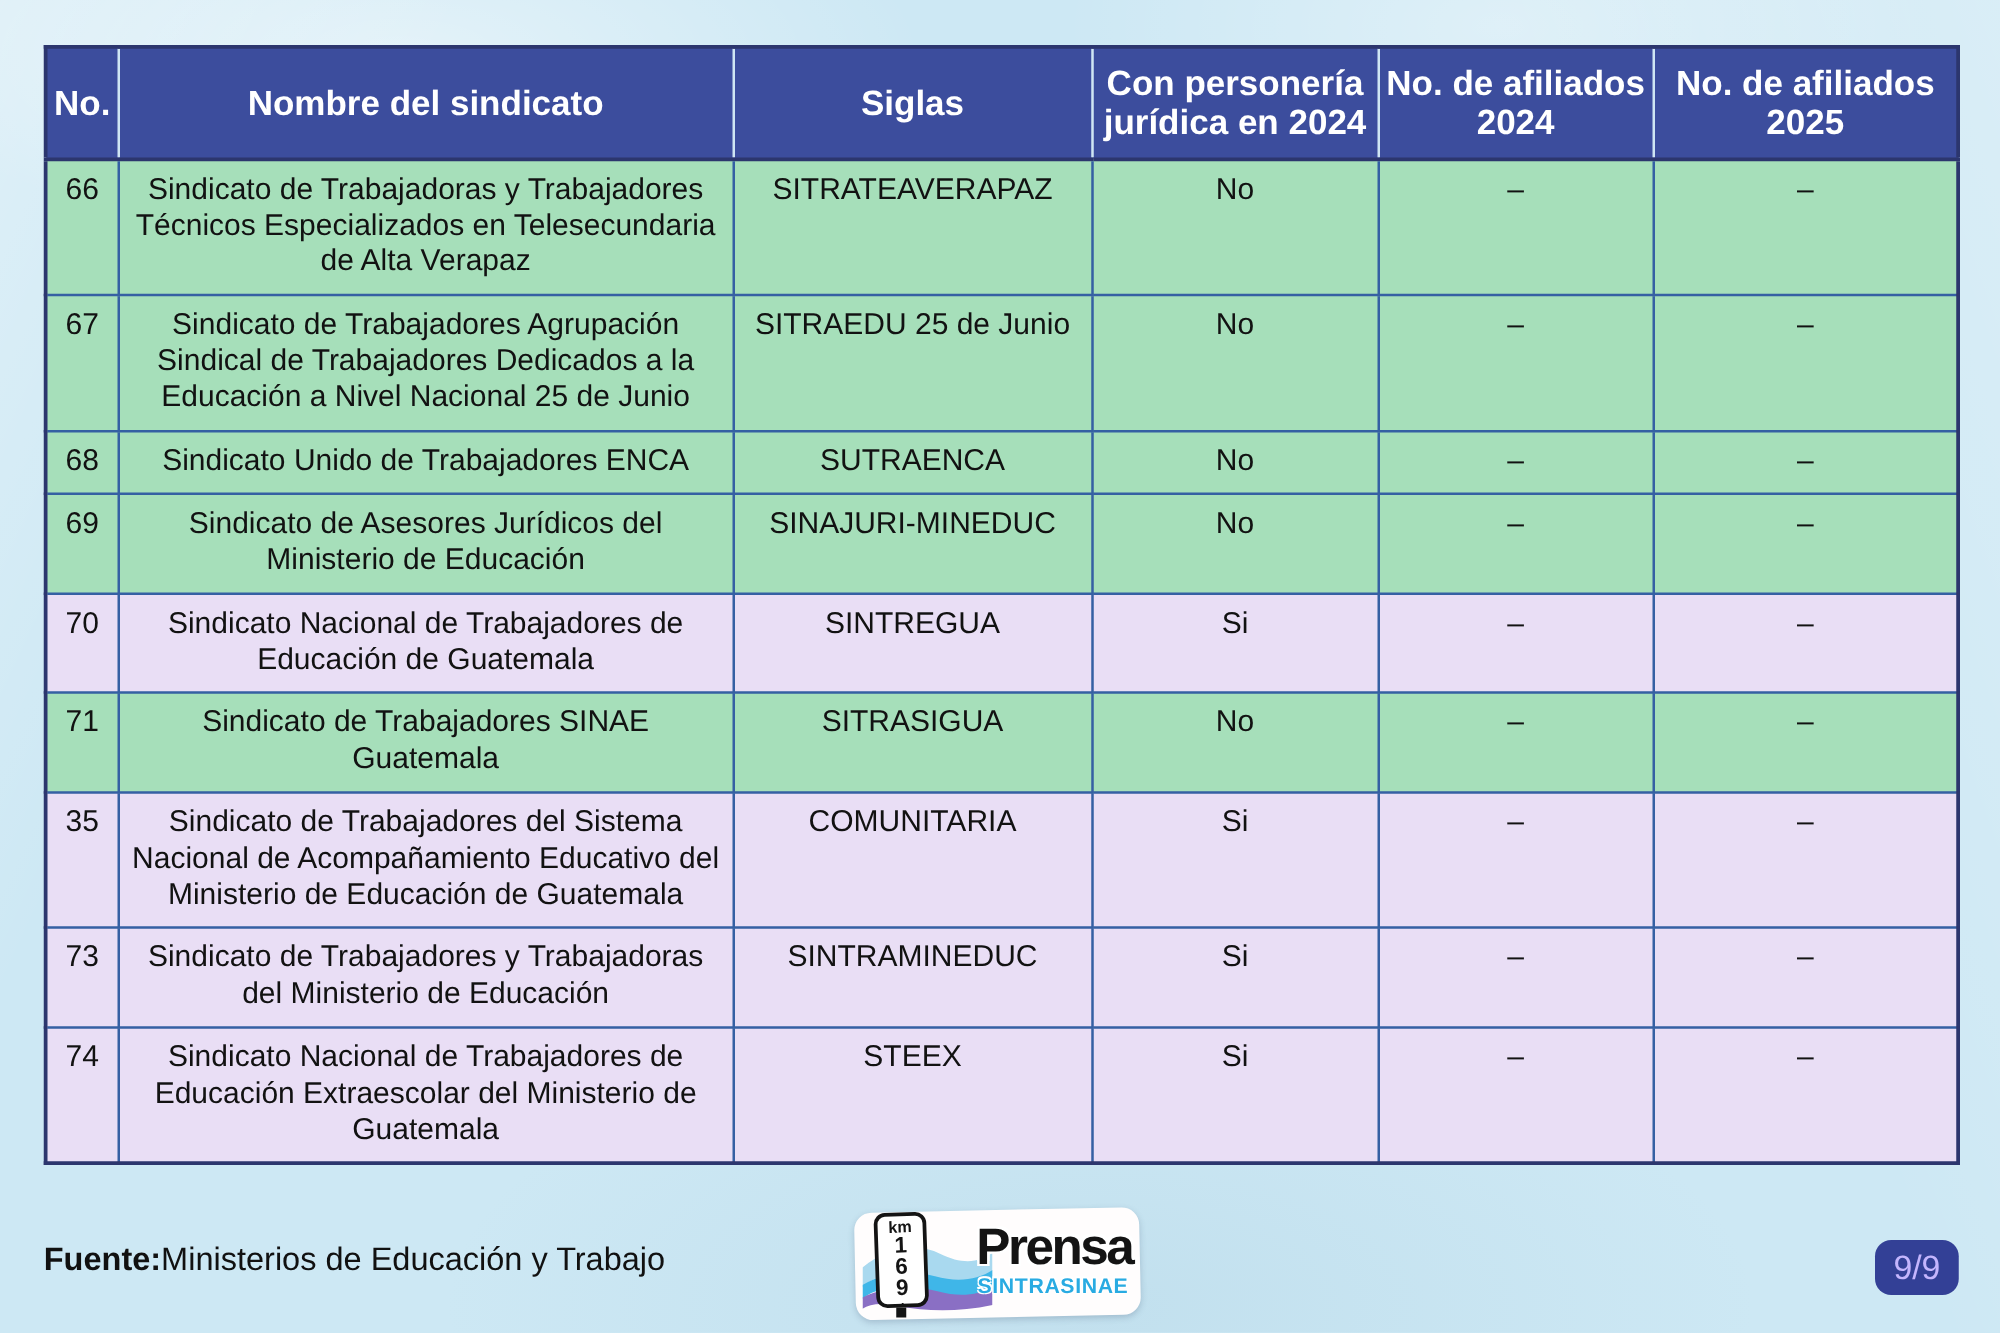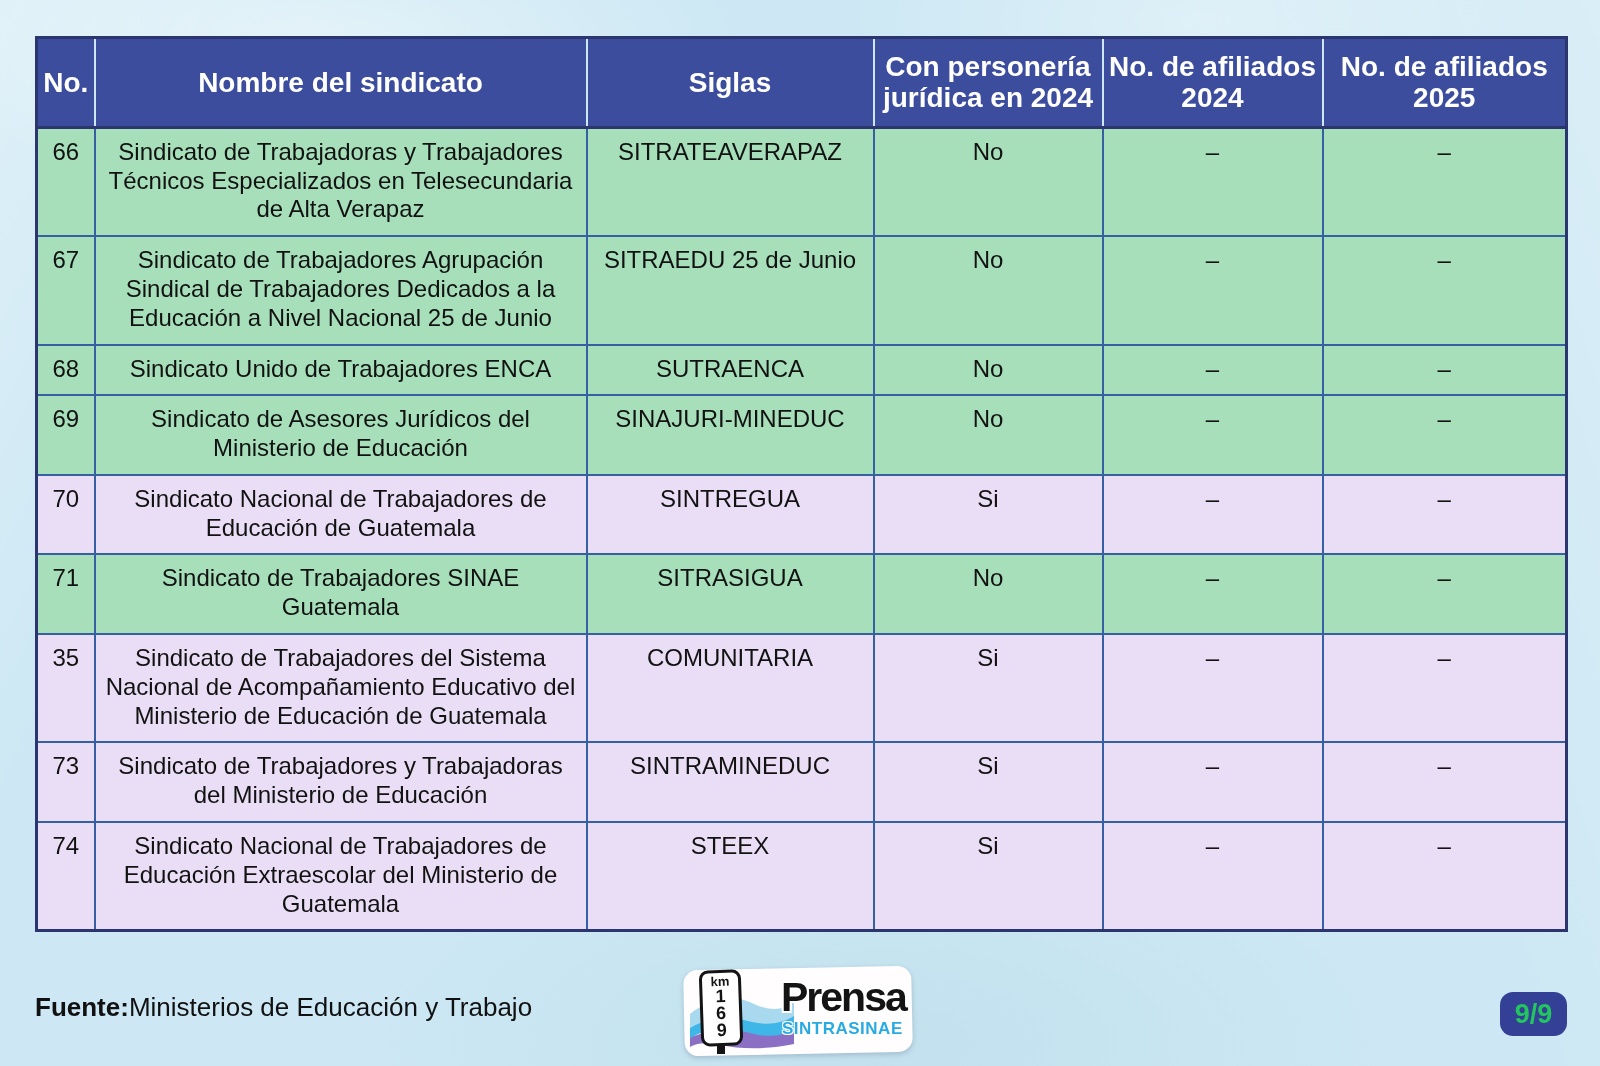--- a/index.html
+++ b/index.html
@@ -62,21 +62,21 @@
     position:absolute; left:35px; top:992px;
     font-size:26px; color:#111;
   }
   .fuente b { font-weight:bold; margin-right:0; }
 
   .page-badge {
     position:absolute; left:1500px; top:992px;
     width:67px; height:44px;
     background: var(--badge-bg, #334096);
     border-radius:13px;
-    color:#22c55e; font-weight:bold; font-size:27px;
+    color:#c4b5fd; font-weight:normal; font-size:27px;
     display:flex; align-items:center; justify-content:center;
   }
 
   
   .logo { position:absolute; left:684px; top:966px; width:228px; height:92px; }
   .logo .sticker {
     position:absolute; inset:2px 0 4px 0;
     background:#fffdfd; border-radius:14px;
     transform:rotate(-1.2deg);
     box-shadow:0 2px 5px rgba(60,80,110,0.25);

